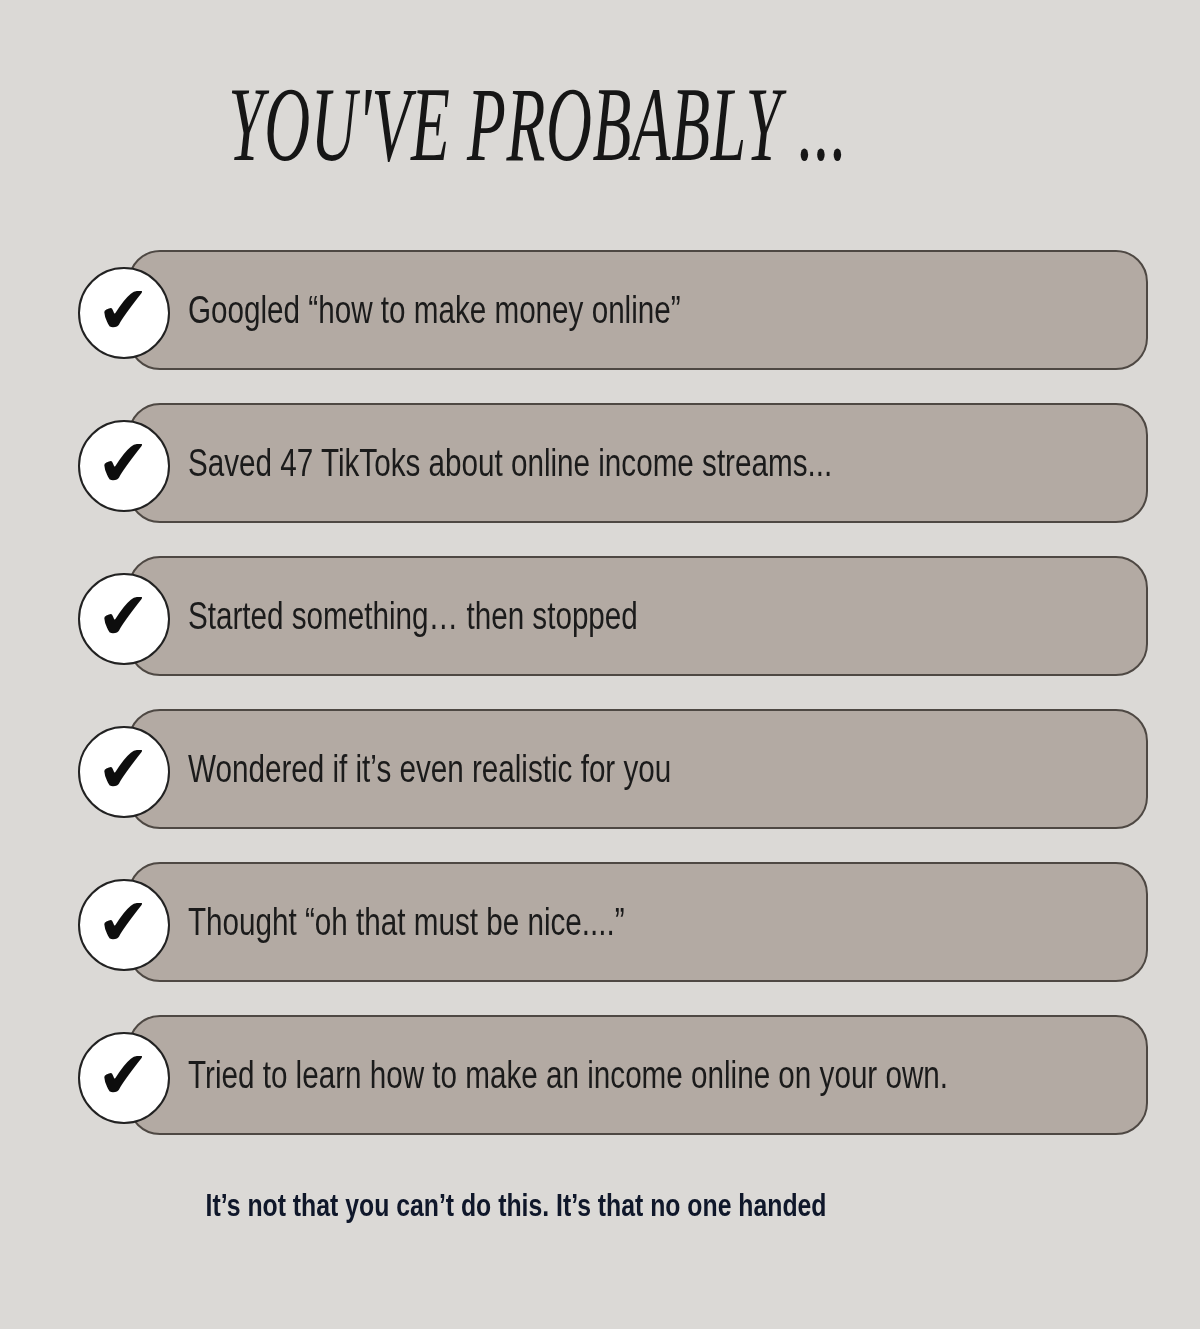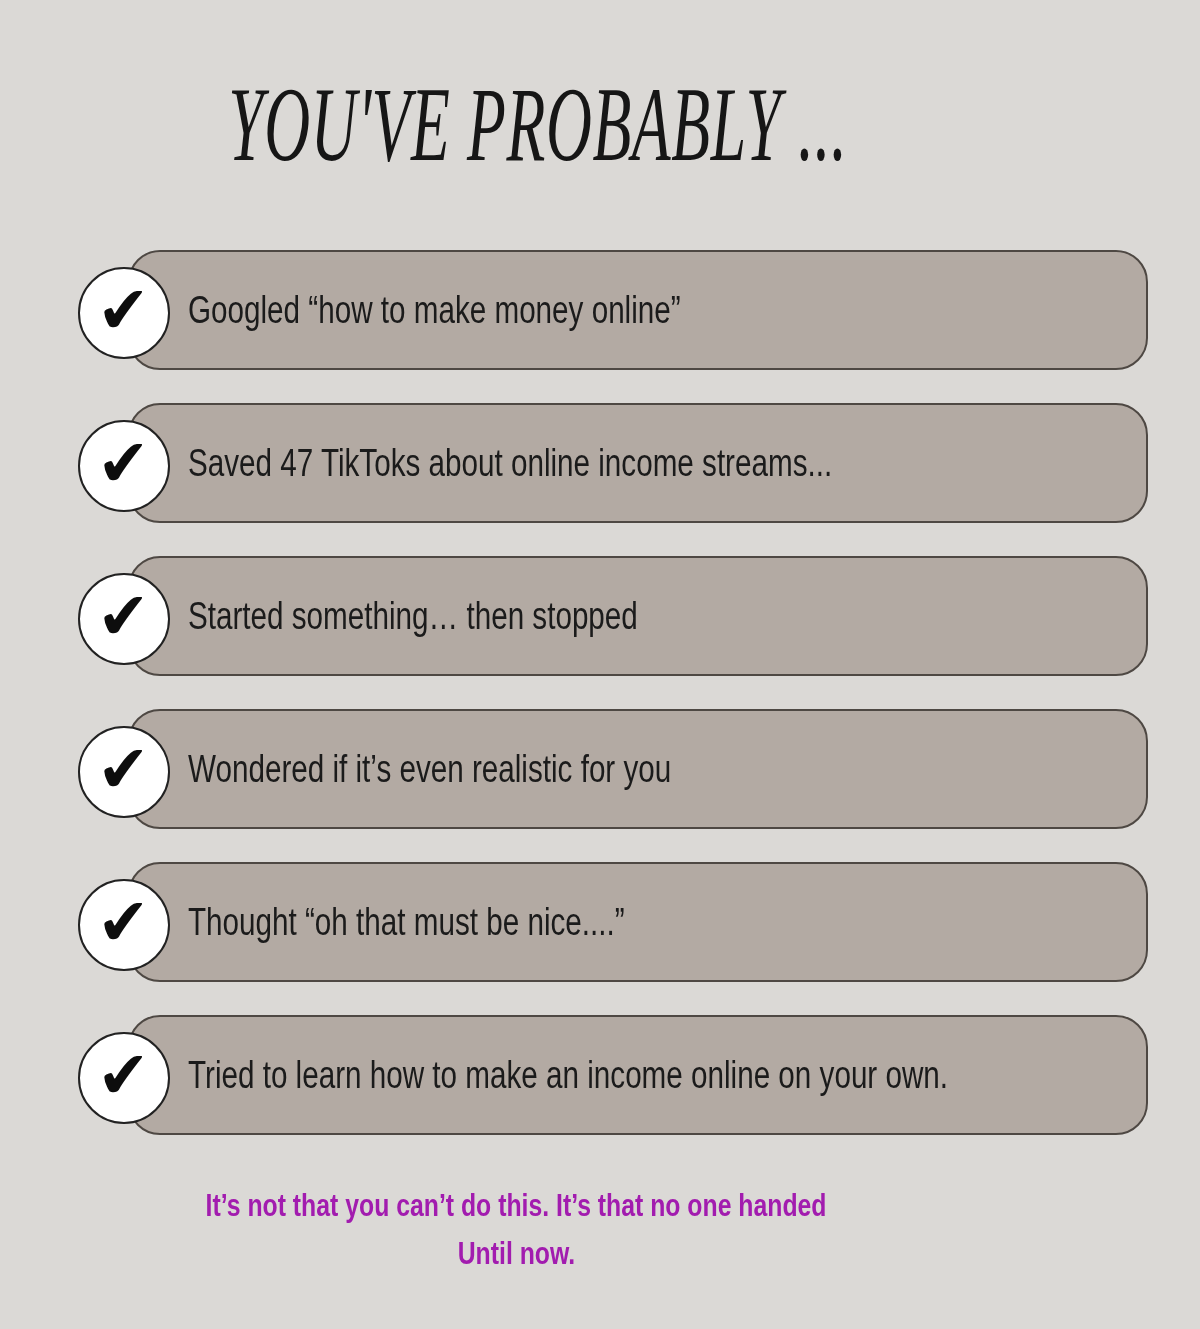--- a/index.html
+++ b/index.html
@@ -100,21 +100,21 @@
     position: absolute;
     top: 1182px;
     left: 0;
     width: 100%;
     text-align: center;
   }
   .footer-line {
     display: block;
     font-size: 31px;
     font-weight: 700;
-    color: #a21caf;
+    color: #0f172a;
     line-height: 48px;
     white-space: nowrap;
   }
   .footer-line > span {
     display: inline-block;
     transform: scaleX(0.80);
     transform-origin: center center;
   }
 </style>
 </head>
@@ -167,16 +167,15 @@
       <span class="check-circle">
         <span class="check-glyph">✔</span>
       </span>
       <span class="card-label">Tried to learn how to make an income online on your own.</span>
     </div>
 
   </div>
 
   <div class="footer">
     <span class="footer-line"><span>It’s not that you can’t do this. It’s that no one handed</span></span>
-    <span class="footer-line"><span>Until now.</span></span>
   </div>
 
 </div>
 
 </body></html>

